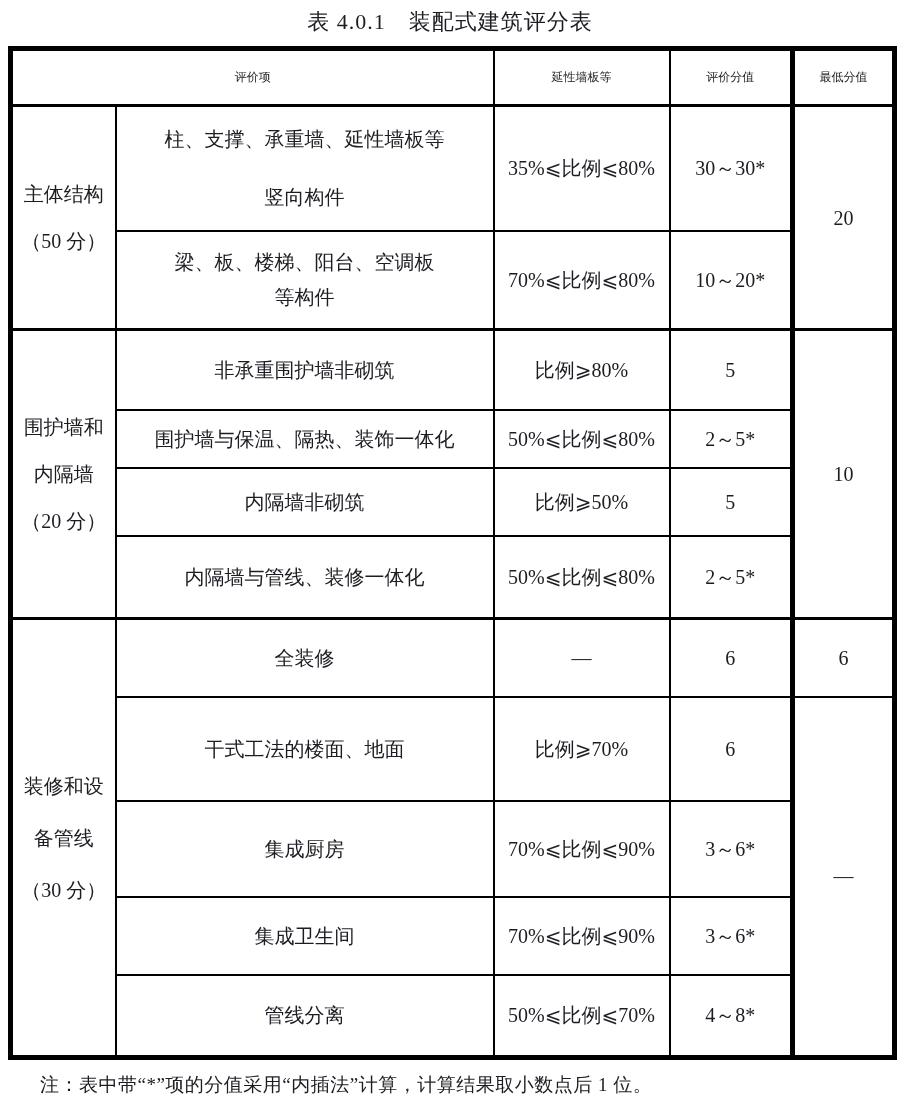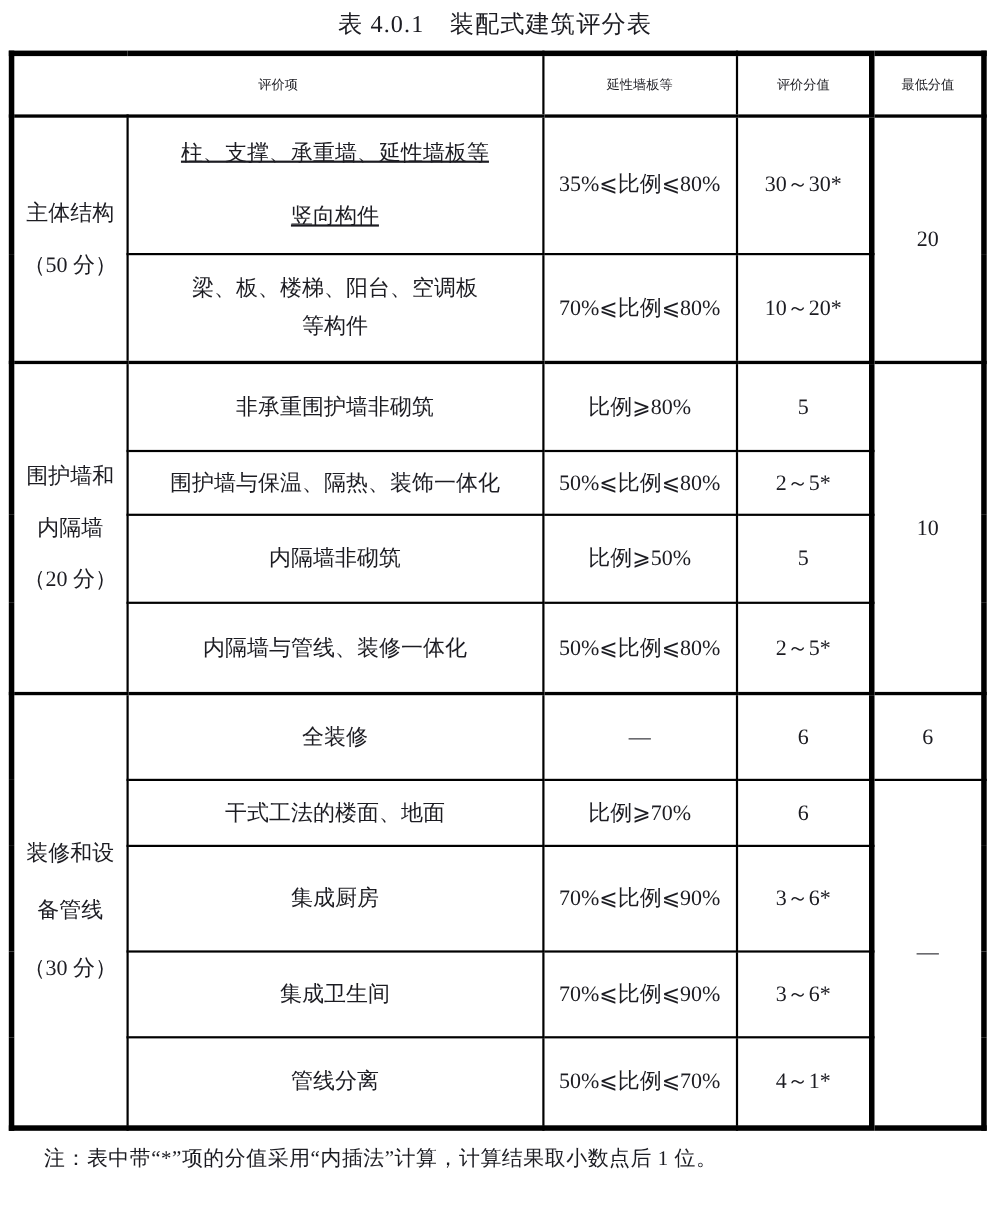--- a/index.html
+++ b/index.html
@@ -31,21 +31,21 @@
     font-size:12px;
   }
   
   .score-table .min-col{border-left:5px solid #000;}
   
   .score-table tr.group-start td{border-top:3px solid #000;}
   
   .score-table td.cat{line-height:2.35;font-size:20px;}
   .score-table td.cat.lh-xl{line-height:2.6;}
   
-  .score-table td.lh-big{line-height:2.9;text-decoration:underline;}
+  .score-table td.lh-big{line-height:2.9;}
   .score-table td.lh-md{line-height:1.75;}
   .note{
     font-size:19px;margin:12px 0 1px 40px;letter-spacing:0.5px;
   }
 </style>
 </head>
 <body>
 
 <div class="title">表 4.0.1　装配式建筑评分表</div>
 
@@ -89,57 +89,57 @@
     <td>非承重围护墙非砌筑</td>
     <td>比例⩾80%</td>
     <td>5</td>
     <td class="min-col" rowspan="4">10</td>
   </tr>
   <tr style="height:58px">
     <td>围护墙与保温、隔热、装饰一体化</td>
     <td>50%⩽比例⩽80%</td>
     <td>2～5*</td>
   </tr>
-  <tr style="height:80px">
+  <tr style="height:68px">
     <td>内隔墙非砌筑</td>
     <td>比例⩾50%</td>
     <td>5</td>
   </tr>
   <tr style="height:83px">
     <td>内隔墙与管线、装修一体化</td>
     <td>50%⩽比例⩽80%</td>
     <td>2～5*</td>
   </tr>
 
   <tr style="height:78px" class="group-start">
     <td class="cat lh-xl" rowspan="5">装修和设
 备管线
 （30 分）</td>
     <td>全装修</td>
     <td>—</td>
     <td>6</td>
     <td class="min-col">6</td>
   </tr>
-  <tr style="height:60px">
+  <tr style="height:104px">
     <td>干式工法的楼面、地面</td>
     <td>比例⩾70%</td>
     <td>6</td>
     <td class="min-col" rowspan="4">—</td>
   </tr>
   <tr style="height:96px">
     <td>集成厨房</td>
     <td>70%⩽比例⩽90%</td>
     <td>3～6*</td>
   </tr>
   <tr style="height:78px">
     <td>集成卫生间</td>
     <td>70%⩽比例⩽90%</td>
     <td>3～6*</td>
   </tr>
   <tr style="height:83px">
     <td>管线分离</td>
     <td>50%⩽比例⩽70%</td>
-    <td>4～1*</td>
+    <td>4～8*</td>
   </tr>
 </tbody>
   </table>
 
 <div class="note">注：表中带“*”项的分值采用“内插法”计算，计算结果取小数点后 1 位。</div>
 
 </body></html>

